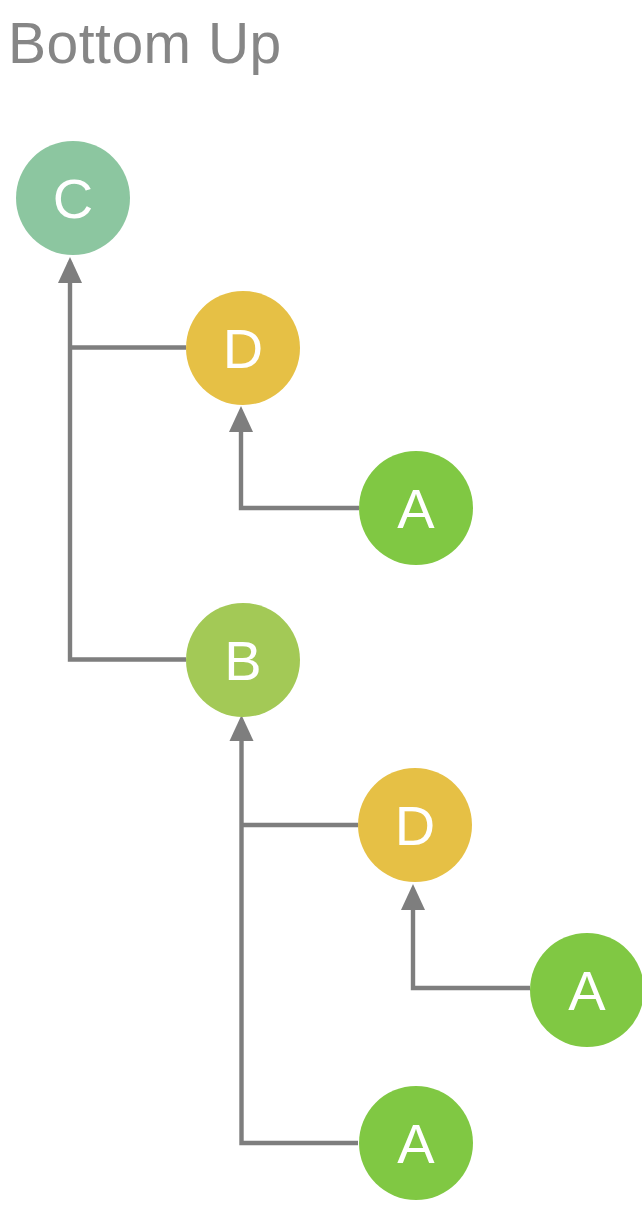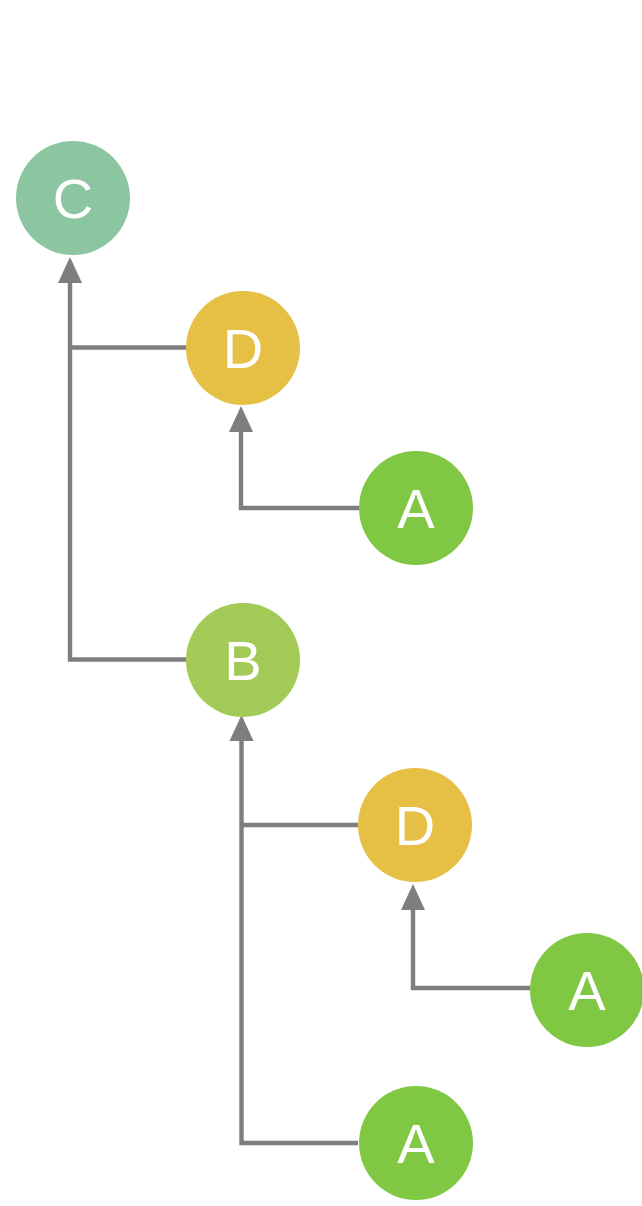--- a/index.html
+++ b/index.html
@@ -43,20 +43,21 @@
     font-size: 56px;
     font-weight: 300;
     text-anchor: middle;
     user-select: none;
   }
 </style>
 </head>
 <body>
 
 <div class="stage">
+  <div class="title">Bottom Up</div>
   <svg class="tree" viewBox="0 0 642 1206" aria-hidden="false">
       <polyline points="186,659.5 70,659.5 70,262" fill="none" stroke="#7e7e7e" stroke-width="4.4" stroke-linejoin="miter"></polyline>
       <polygon points="70,257 58,283 82,283" fill="#7e7e7e"></polygon>
       <polyline points="186,347.5 70,347.5" fill="none" stroke="#7e7e7e" stroke-width="4.4" stroke-linejoin="miter"></polyline>
       <polyline points="359,508 241,508 241,412" fill="none" stroke="#7e7e7e" stroke-width="4.4" stroke-linejoin="miter"></polyline>
       <polygon points="241,406 229,432 253,432" fill="#7e7e7e"></polygon>
       <polyline points="358,1143 241.5,1143 241.5,721" fill="none" stroke="#7e7e7e" stroke-width="4.4" stroke-linejoin="miter"></polyline>
       <polygon points="241.5,715 229.5,741 253.5,741" fill="#7e7e7e"></polygon>
       <polyline points="358,825 241.5,825" fill="none" stroke="#7e7e7e" stroke-width="4.4" stroke-linejoin="miter"></polyline>
       <polyline points="530,988 413,988 413,890" fill="none" stroke="#7e7e7e" stroke-width="4.4" stroke-linejoin="miter"></polyline>

